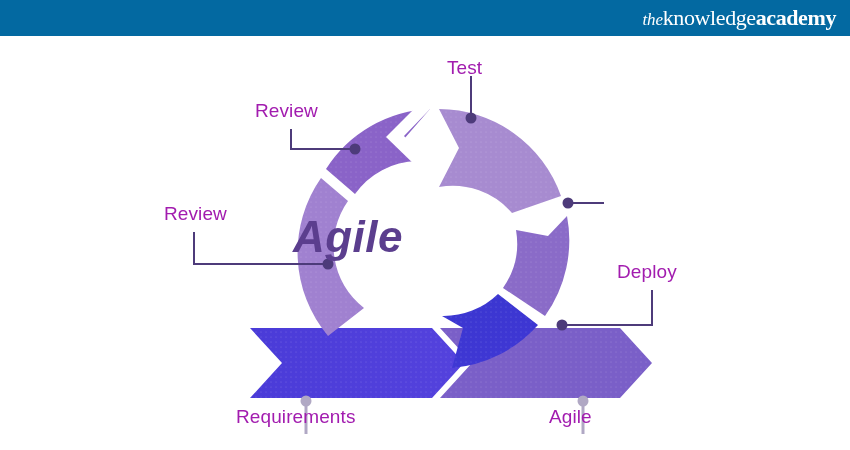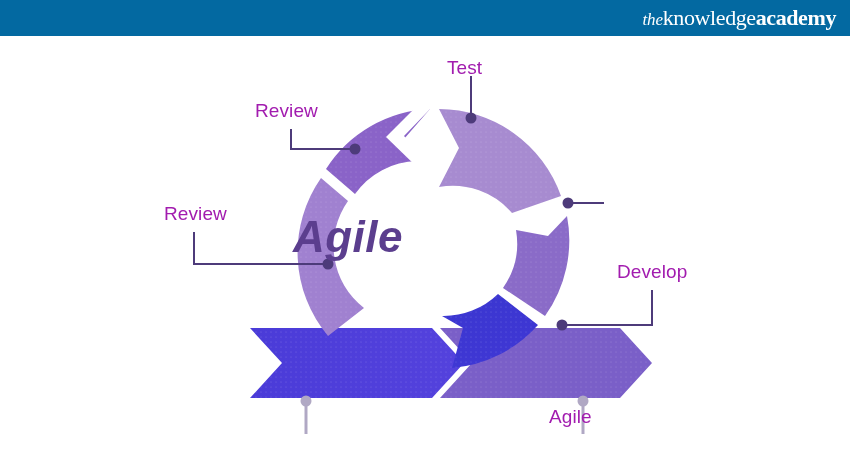--- a/index.html
+++ b/index.html
@@ -256,19 +256,20 @@
       <g>
         <line x1="583" y1="365" x2="583" y2="398" stroke="#b0a8c4" stroke-width="3"></line>
         <circle cx="583" cy="365" r="5.5" fill="#b0a8c4"></circle>
       </g>
     </svg>
   </div>
 
   <div class="center-text">Agile</div>
 
   <div class="label lbl-test">Test</div>
-  <div class="label lbl-design">Develop</div>
+  <div class="label lbl-design">Deploy</div>
   <div class="label lbl-review">Review</div>
   <div class="label lbl-deploy">Review</div>
 
+  <div class="label lbl-requirements">Requirements</div>
   <div class="label lbl-launch">Agile</div>
 
 </div>
 
 </body></html>

